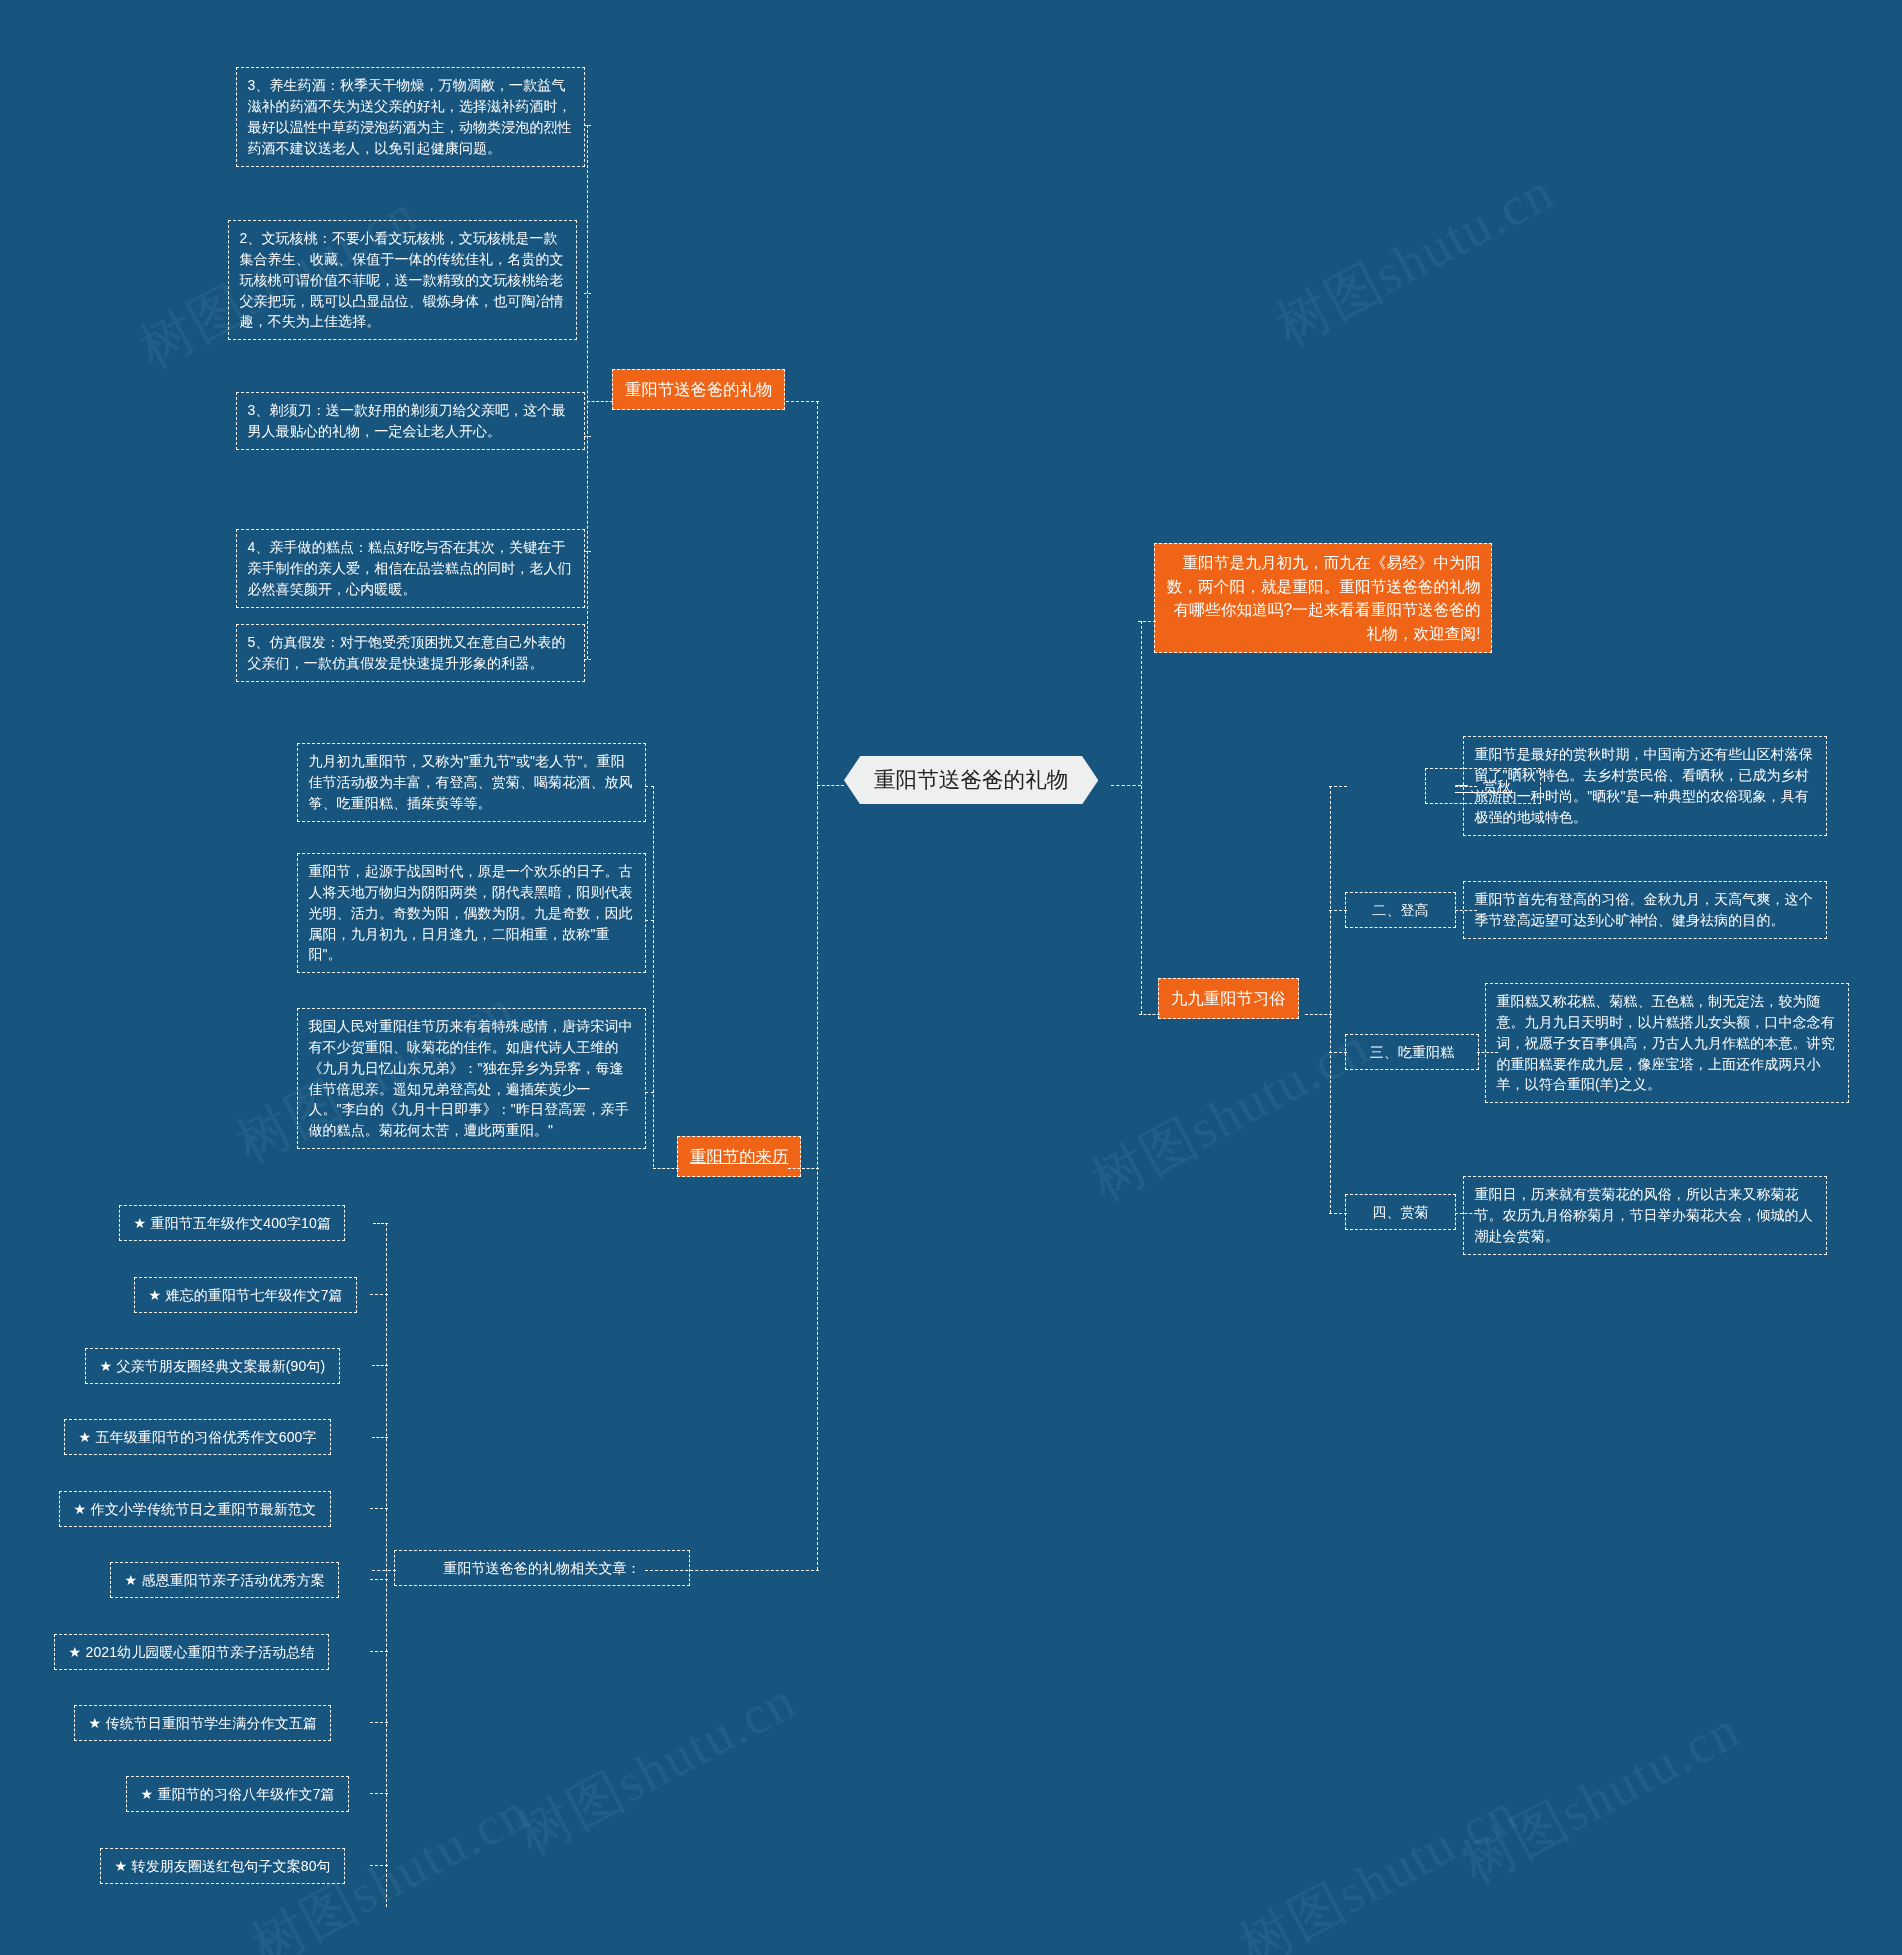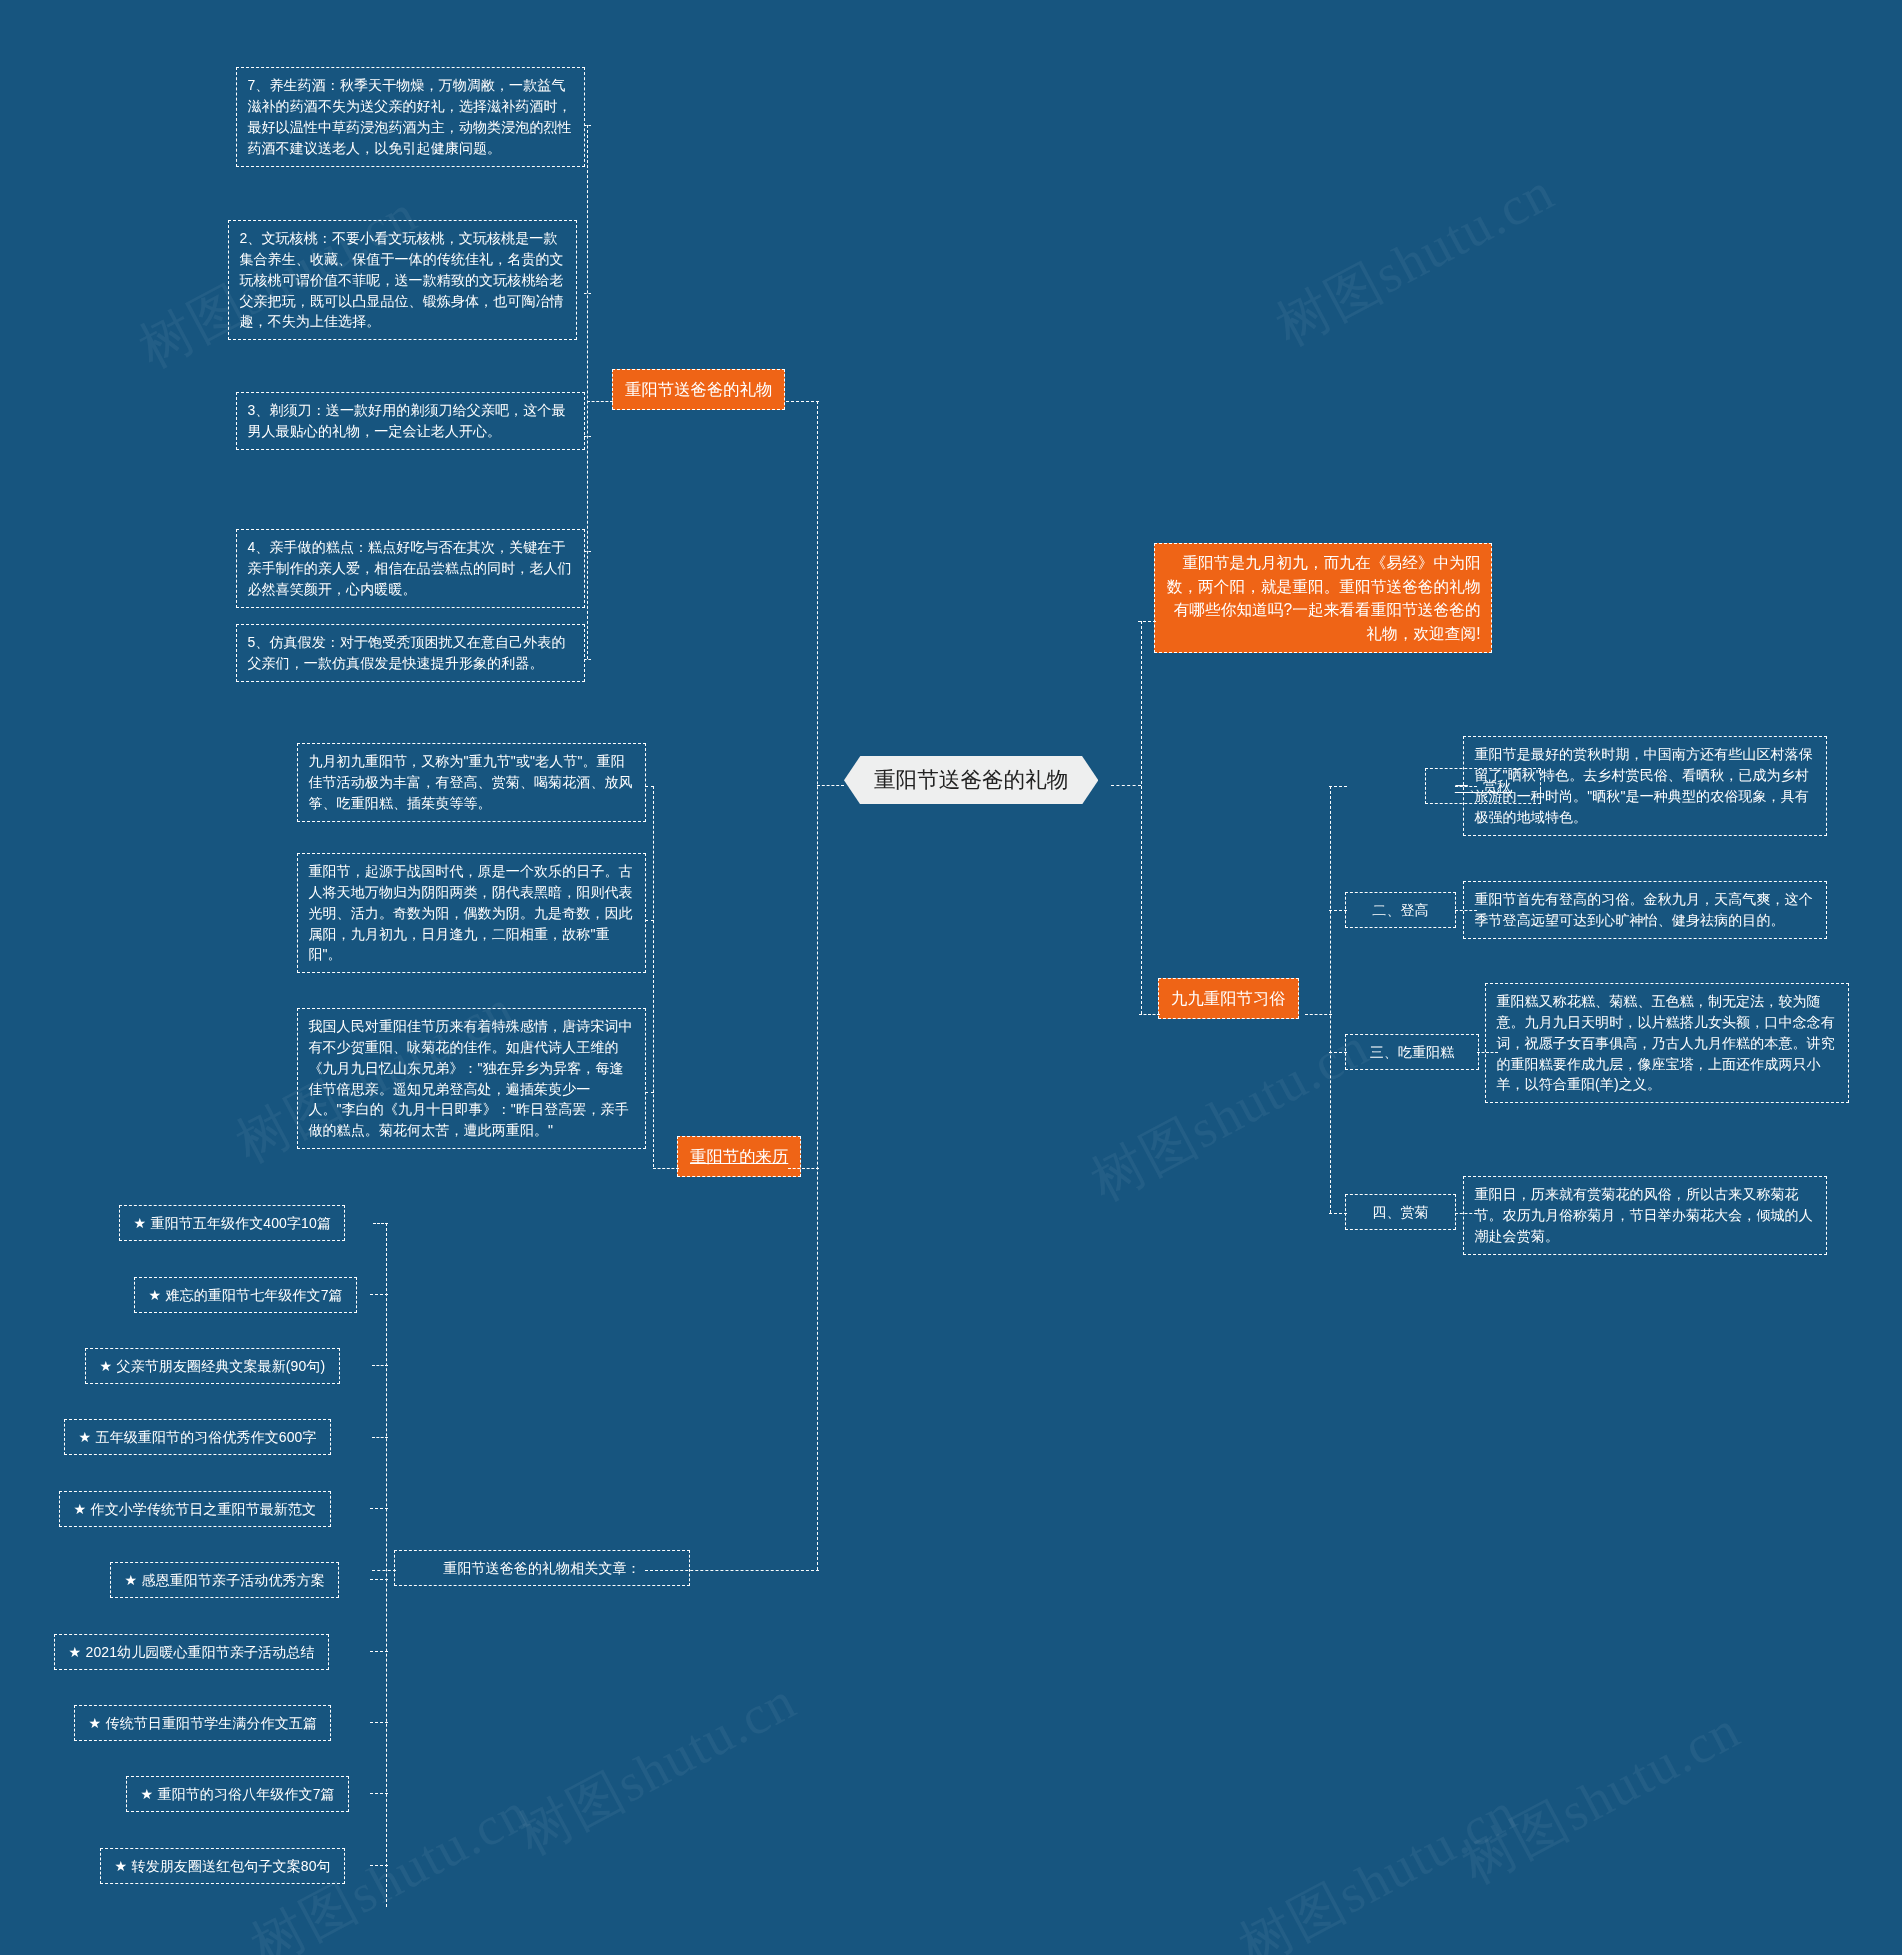--- a/index.html
+++ b/index.html
@@ -101,21 +101,21 @@
   <div class="vline" style="left:817px; top:401px; height:1169px;"></div>
 
   <div class="vline" style="left:1141px; top:621px; height:393px;"></div>
 
   <div class="node orange head" style="left:612px; top:369px;">重阳节送爸爸的礼物</div>
   <div class="hline" style="left:786px; top:401px; width:33px;"></div>
 
   <div class="vline" style="left:587px; top:125px; height:534px;"></div>
   <div class="hline" style="left:587px; top:401px; width:26px;"></div>
 
-  <div class="node para" style="left:236px; top:67px; width:349px;">7、养生药酒：秋季天干物燥，万物凋敝，一款益气滋补的药酒不失为送父亲的好礼，选择滋补药酒时，最好以温性中草药浸泡药酒为主，动物类浸泡的烈性药酒不建议送老人，以免引起健康问题。</div>
+  <div class="node para" style="left:236px; top:67px; width:349px;">3、养生药酒：秋季天干物燥，万物凋敝，一款益气滋补的药酒不失为送父亲的好礼，选择滋补药酒时，最好以温性中草药浸泡药酒为主，动物类浸泡的烈性药酒不建议送老人，以免引起健康问题。</div>
   <div class="hline" style="left:584px; top:125px; width:7.4px;"></div>
 
   <div class="node para" style="left:228px; top:220px; width:349px;">2、文玩核桃：不要小看文玩核桃，文玩核桃是一款集合养生、收藏、保值于一体的传统佳礼，名贵的文玩核桃可谓价值不菲呢，送一款精致的文玩核桃给老父亲把玩，既可以凸显品位、锻炼身体，也可陶冶情趣，不失为上佳选择。</div>
   <div class="hline" style="left:584px; top:293px; width:7.4px;"></div>
 
   <div class="node para" style="left:236px; top:392px; width:349px;">3、剃须刀：送一款好用的剃须刀给父亲吧，这个最男人最贴心的礼物，一定会让老人开心。</div>
   <div class="hline" style="left:584px; top:436px; width:7.4px;"></div>
 
   <div class="node para" style="left:236px; top:489px; width:349px;margin-top:40px;">4、亲手做的糕点：糕点好吃与否在其次，关键在于亲手制作的亲人爱，相信在品尝糕点的同时，老人们必然喜笑颜开，心内暖暖。</div>
   <div class="hline" style="left:584px; top:551px; width:7.4px;"></div>

